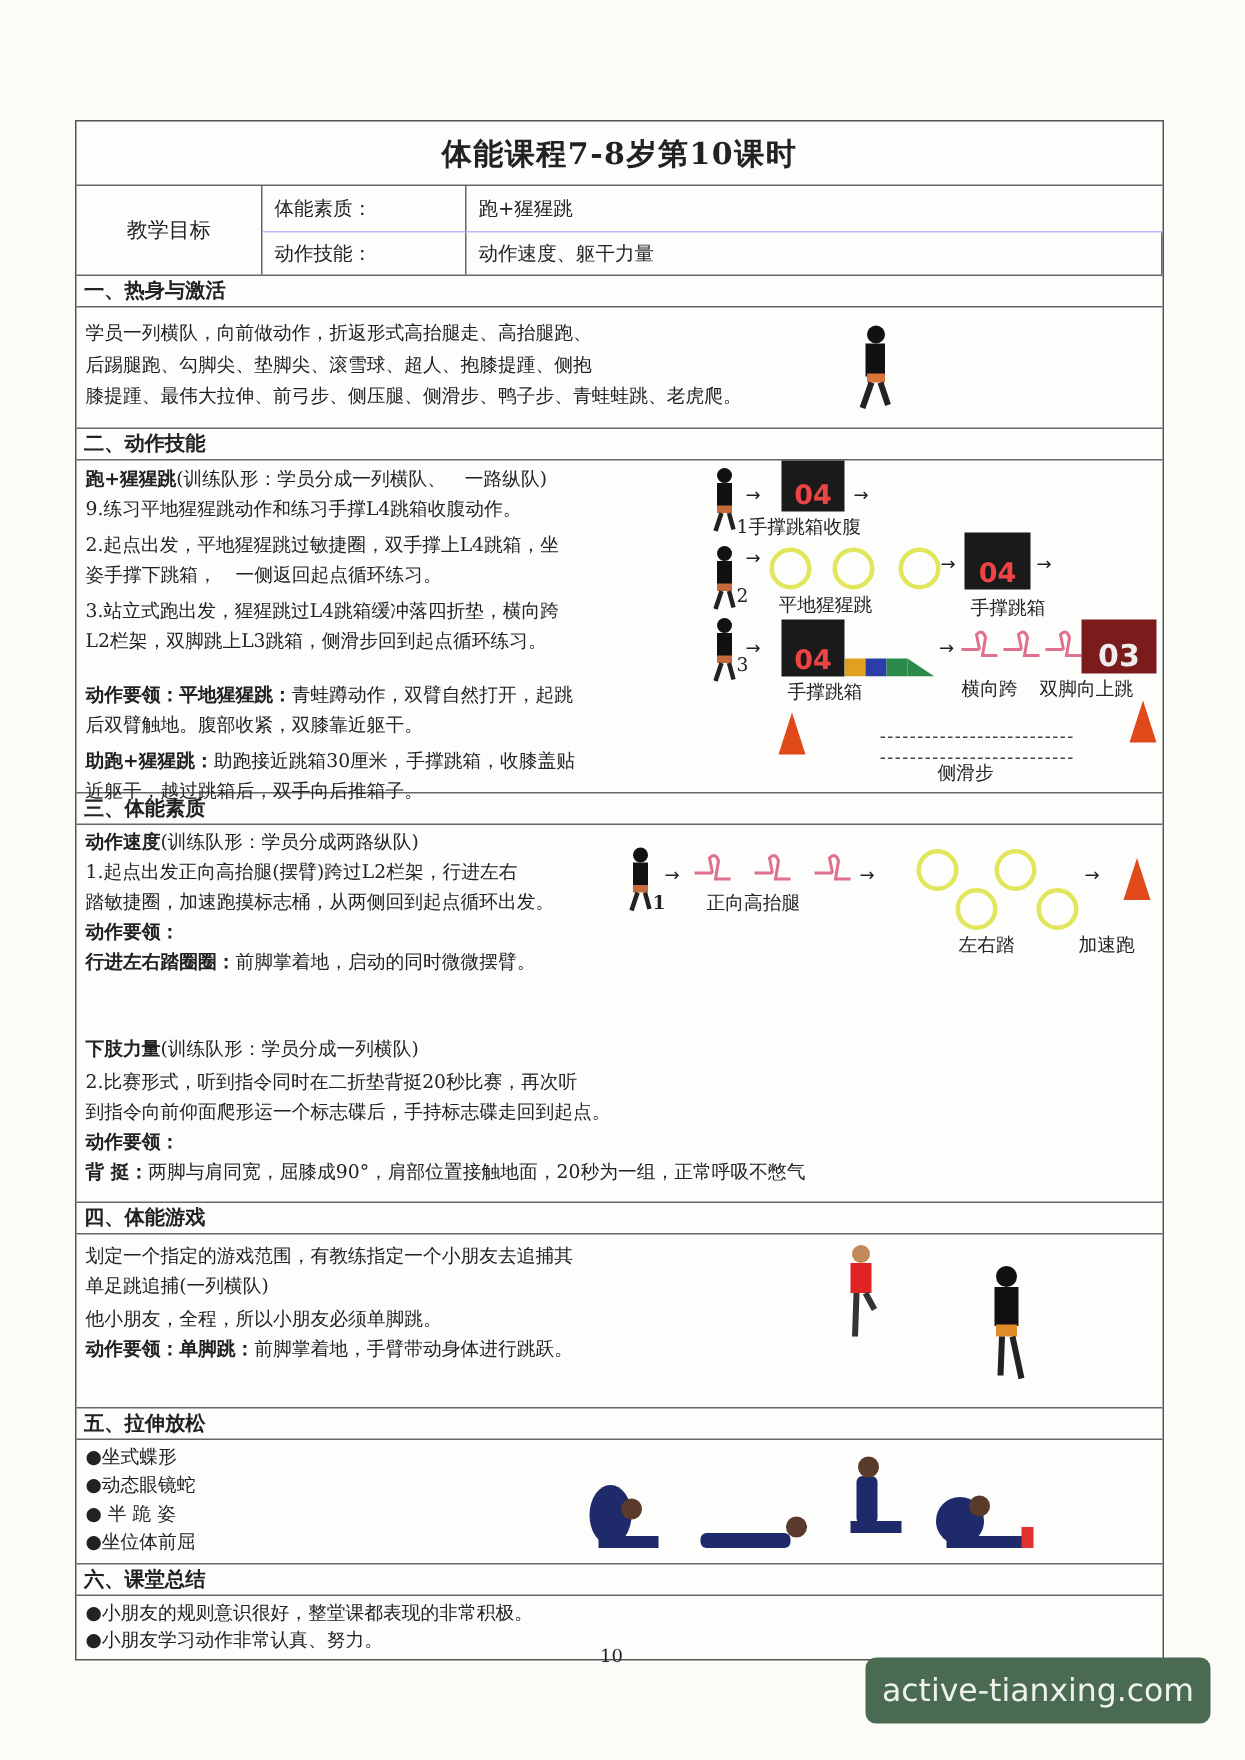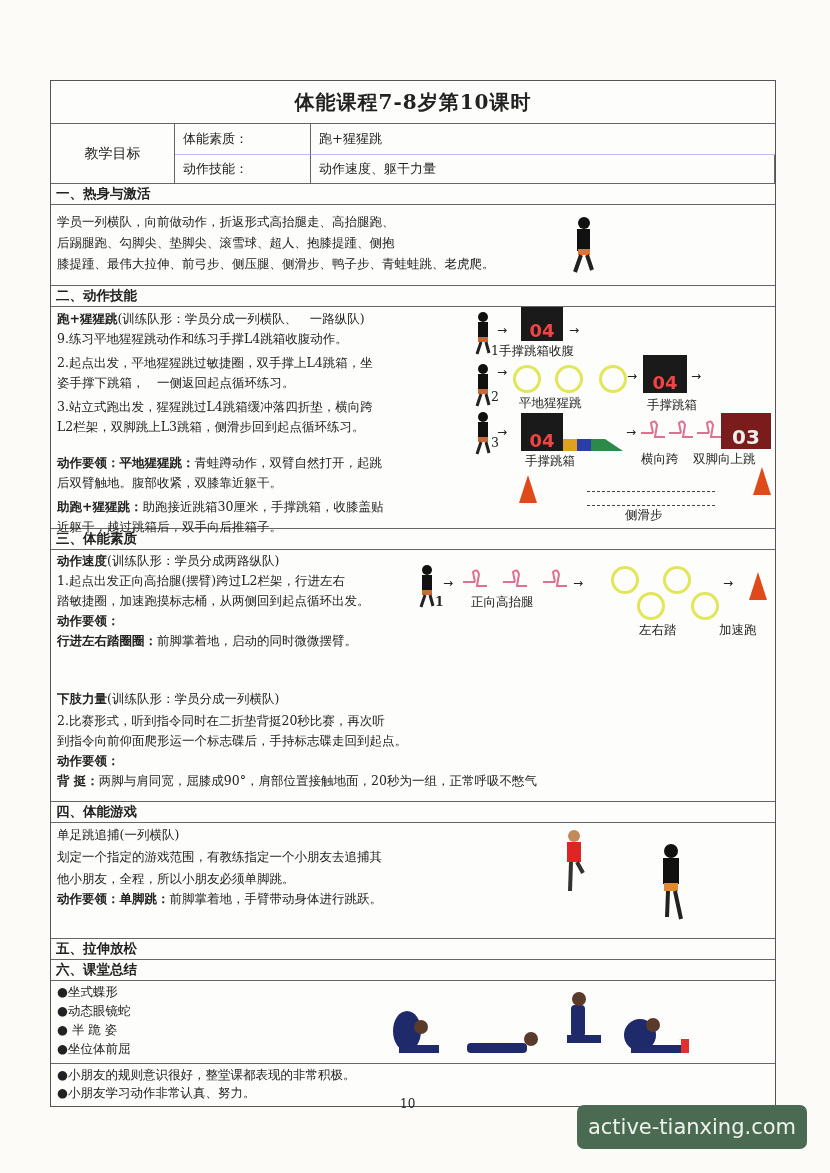--- a/index.html
+++ b/index.html
@@ -194,43 +194,41 @@
       <span class="arrow" style="left:672px;top:26px;">→</span>
       <div class="fig cone" style="left:698px;top:22px;"></div>
       <span class="lbl" style="left:588px;top:72px;">左右踏</span>
       <span class="lbl" style="left:668px;top:72px;">加速跑</span>
     </div>
   </div>
 
   <div class="row sec-head">四、体能游戏</div>
   <div class="row game">
     <div class="body-text" style="line-height:20px;padding-top:2px;">
+      <div style="margin-top:2px;">划定一个指定的游戏范围，有教练指定一个小朋友去追捕其</div>
       <div><span>单足跳追捕</span><span>(一列横队)</span></div>
-      <div style="margin-top:2px;">划定一个指定的游戏范围，有教练指定一个小朋友去追捕其</div>
       <div style="margin-top:2px;">他小朋友，全程，所以小朋友必须单脚跳。</div>
       <div><span class="b">动作要领：单脚跳：</span><span>前脚掌着地，手臂带动身体进行跳跃。</span></div>
     </div>
     <svg class="fig" style="left:508px;top:6px;" width="30" height="66">
       <circle cx="15" cy="7" r="6" fill="#c28a5a"></circle>
         <rect x="8" y="13" width="14" height="20" fill="#e02424"></rect>
       <line x1="12" y1="33" x2="11" y2="62" stroke="#333" stroke-width="4"></line>
         <line x1="18" y1="33" x2="24" y2="44" stroke="#333" stroke-width="4"></line>
     </svg>
     <svg class="fig" style="left:604px;top:20px;" width="32" height="80">
       <circle cx="16" cy="8" r="7" fill="#111"></circle>
         <rect x="8" y="15" width="16" height="26" fill="#111"></rect>
       <rect x="9" y="40" width="14" height="8" fill="#e08a2a"></rect>
         <line x1="13" y1="48" x2="12" y2="74" stroke="#222" stroke-width="4"></line>
         <line x1="20" y1="48" x2="26" y2="76" stroke="#222" stroke-width="4"></line>
     </svg>
   </div>
 
   <div class="row sec-head">五、拉伸放松</div>
-  <div class="row sec-head">六、课堂总结</div>
-
   <div class="row stretch">
     <div class="body-text" style="line-height:19px;padding-top:1px;">
       <div>●坐式蝶形</div>
       <div>●动态眼镜蛇</div>
       <div>● 半 跪 姿</div>
       <div>●坐位体前屈</div>
     </div>
     <svg class="fig" style="left:334px;top:8px;" width="320" height="72">
       <g fill="#1e2a6a">
           <ellipse cx="22" cy="42" rx="14" ry="20"></ellipse>
@@ -247,20 +245,22 @@
         </g>
         <circle cx="194" cy="10" r="7" fill="#5a3a2a"></circle>
       <g fill="#1e2a6a">
           <ellipse cx="255" cy="46" rx="16" ry="16"></ellipse>
           <rect x="246" y="56" width="52" height="8"></rect>
         </g>
         <circle cx="268" cy="36" r="7" fill="#5a3a2a"></circle>
         <rect x="296" y="50" width="8" height="14" fill="#e03030"></rect>
     </svg>
   </div>
+
+  <div class="row sec-head">六、课堂总结</div>
   <div class="row summary">
     <div class="body-text" style="line-height:18px;padding-top:2px;">
       <div>●小朋友的规则意识很好，整堂课都表现的非常积极。</div>
       <div>●小朋友学习动作非常认真、努力。</div>
     </div>
   </div>
 </div>
 
 <div class="pageno">10</div>
 <div class="watermark">active-tianxing.com</div>

